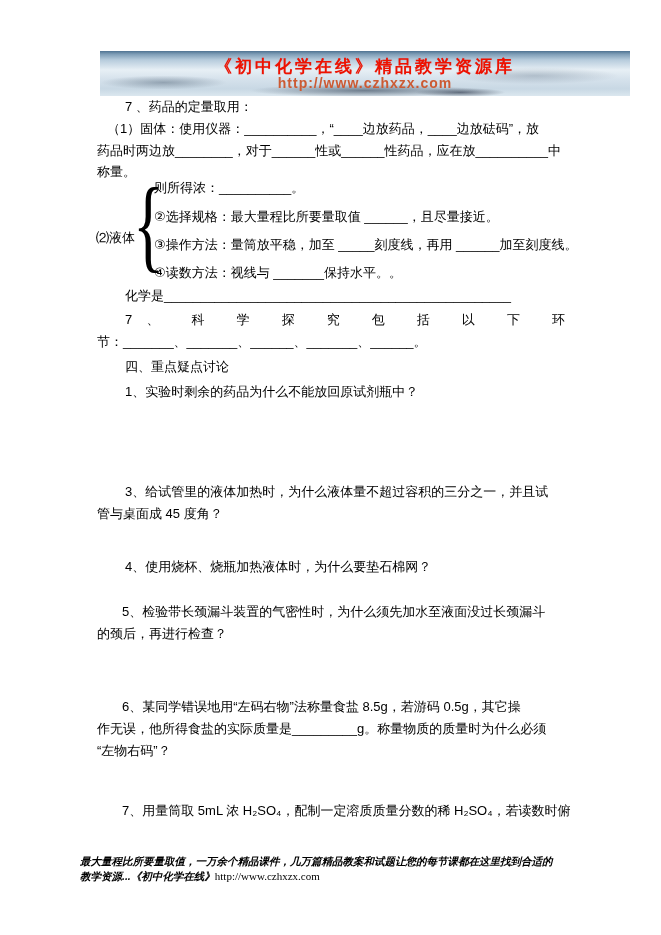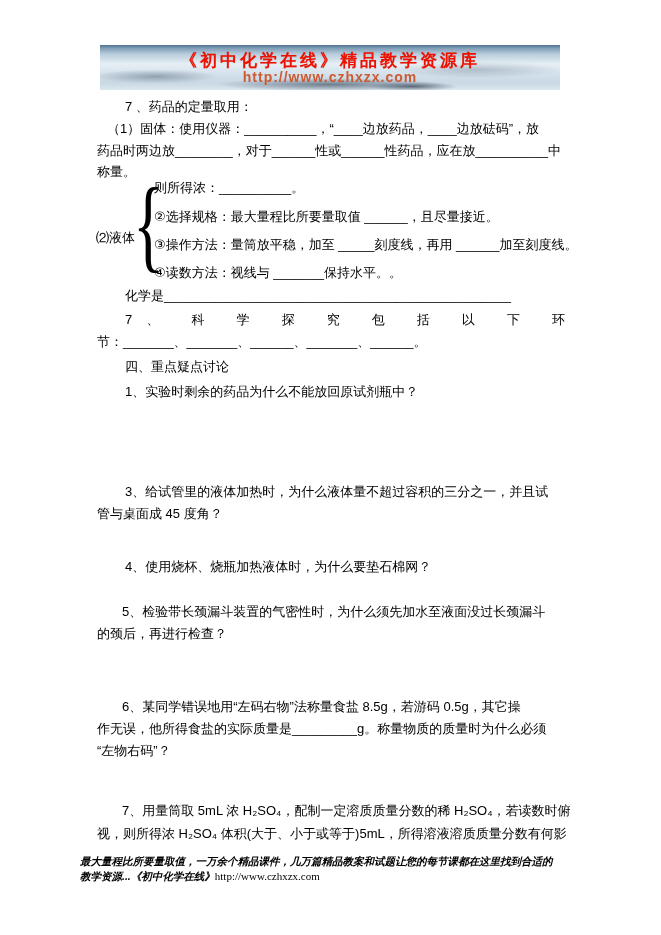--- a/index.html
+++ b/index.html
@@ -13,21 +13,21 @@
   }
   .line{
     position:absolute;
     font-size:13px;
     line-height:21px;
     white-space:pre;
     color:#000;
   }
   
   #banner{
-    position:absolute;left:100px;top:45px;width:460px;height:45px;
+    position:absolute;left:100px;top:51px;width:530px;height:45px;
     background:
       radial-gradient(ellipse 90px 10px at 12% 70%, rgba(70,90,110,0.45), transparent 70%),
       radial-gradient(ellipse 160px 9px at 50% 88%, rgba(35,50,70,0.55), transparent 72%),
       radial-gradient(ellipse 120px 12px at 82% 55%, rgba(95,115,135,0.35), transparent 70%),
       radial-gradient(ellipse 60px 6px at 68% 92%, rgba(30,40,60,0.6), transparent 75%),
       linear-gradient(180deg,#4e7291 0%,#7e9db6 7%,#b7ccdc 20%,#e7eff5 42%,#d6e2ec 62%,#c8d8e4 84%,#dbe7ef 100%);
     overflow:hidden;
   }
   .banner-title{
     position:absolute;left:0;top:4px;width:100%;
@@ -114,18 +114,17 @@
   <div class="line" style="left:125px;top:556px;">4、使用烧杯、烧瓶加热液体时，为什么要垫石棉网？</div>
 
   <div class="line" style="left:122px;top:601px;">5、检验带长颈漏斗装置的气密性时，为什么须先加水至液面没过长颈漏斗</div>
   <div class="line" style="left:97px;top:623px;">的颈后，再进行检查？</div>
 
   <div class="line" style="left:122px;top:696px;">6、某同学错误地用“左码右物”法称量食盐 8.5g，若游码 0.5g，其它操</div>
   <div class="line" style="left:97px;top:718px;">作无误，他所得食盐的实际质量是_________g。称量物质的质量时为什么必须</div>
   <div class="line" style="left:97px;top:740px;">“左物右码”？</div>
 
   <div class="line" style="left:122px;top:800px;">7、用量筒取 5mL 浓 H₂SO₄，配制一定溶质质量分数的稀 H₂SO₄，若读数时俯</div>
-  <div class="line" style="left:97px;top:823px;">视，则所得浓 H₂SO₄ 体积(大于、小于或等于)5mL，所得溶液溶质质量分数有何影</div>
 
   <div class="footer-line" style="left:80px;top:854px;">最大量程比所要量取值，一万余个精品课件，几万篇精品教案和试题让您的每节课都在这里找到合适的</div>
   <div class="footer-line" style="left:80px;top:869px;"><span>教学资源...《初中化学在线》</span><span class="footer-url">http://www.czhxzx.com</span></div>
 
 </div>
 
 </body></html>

